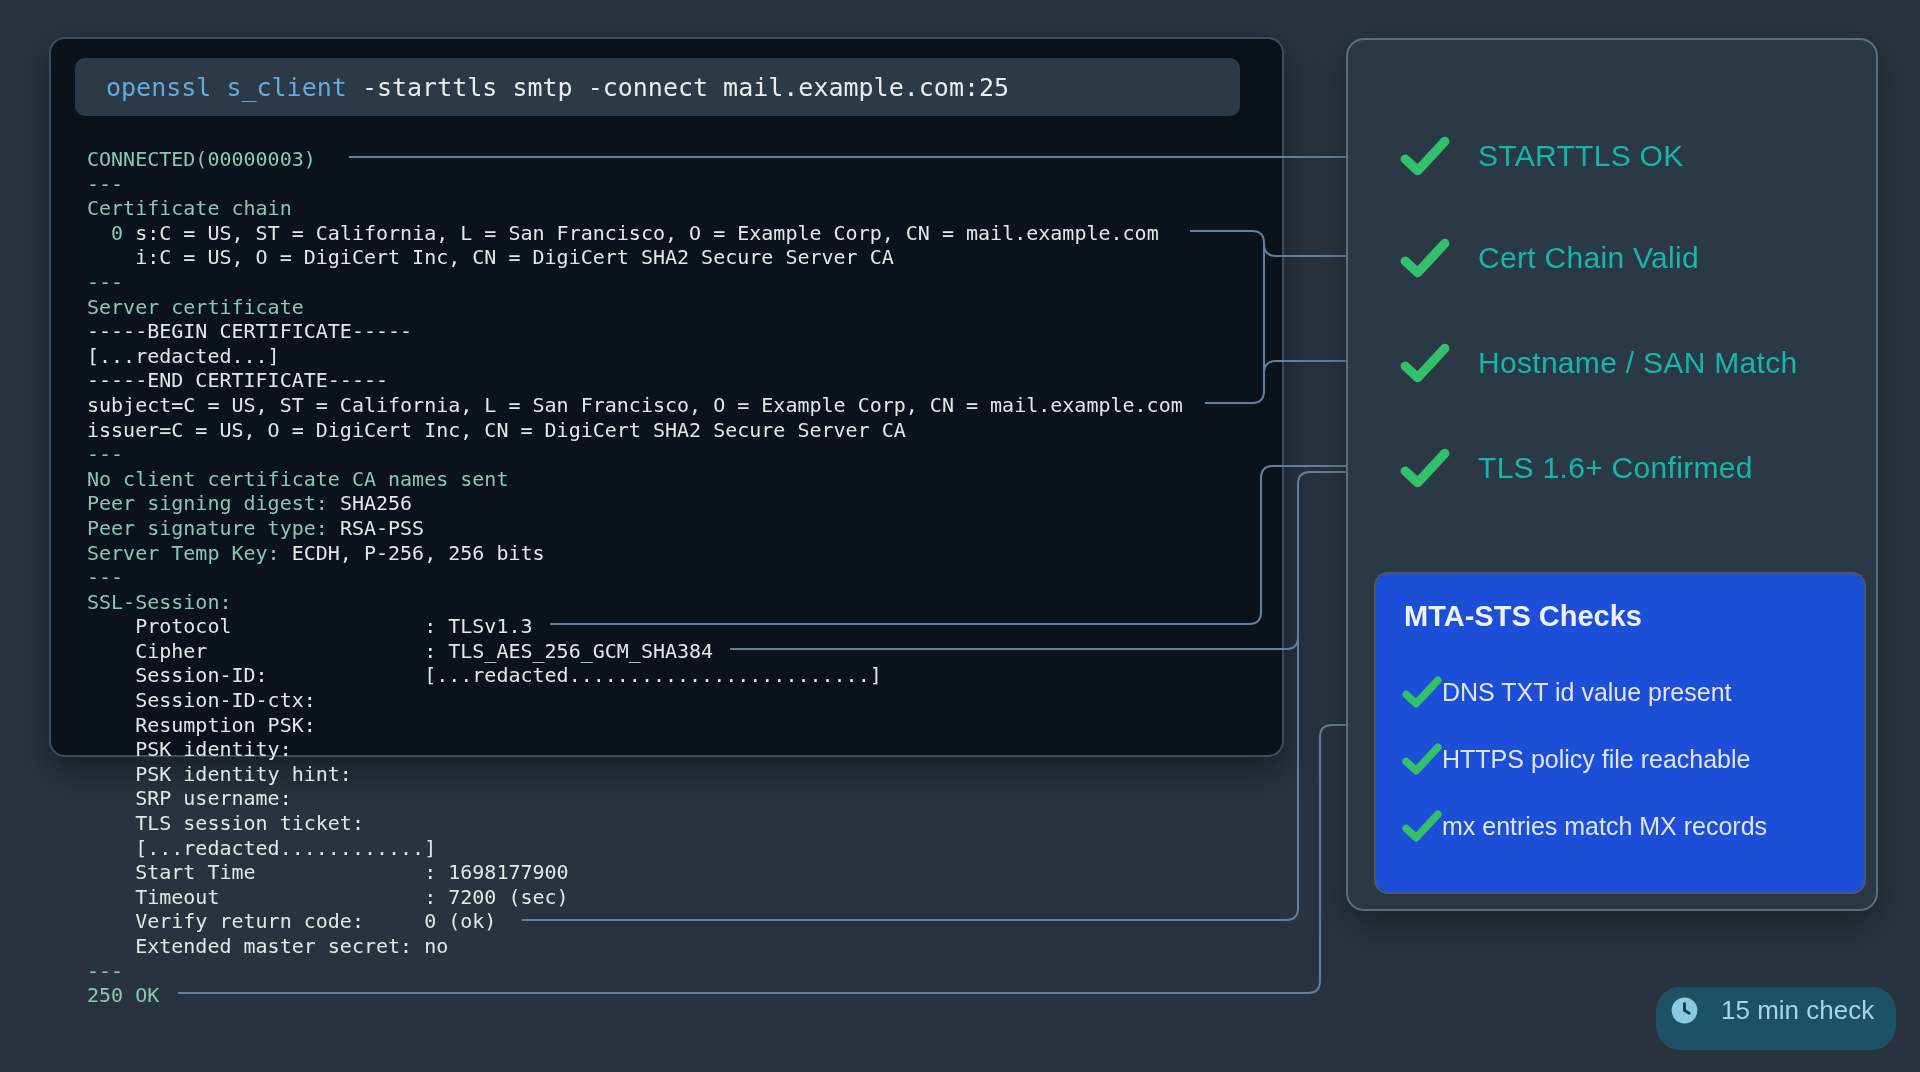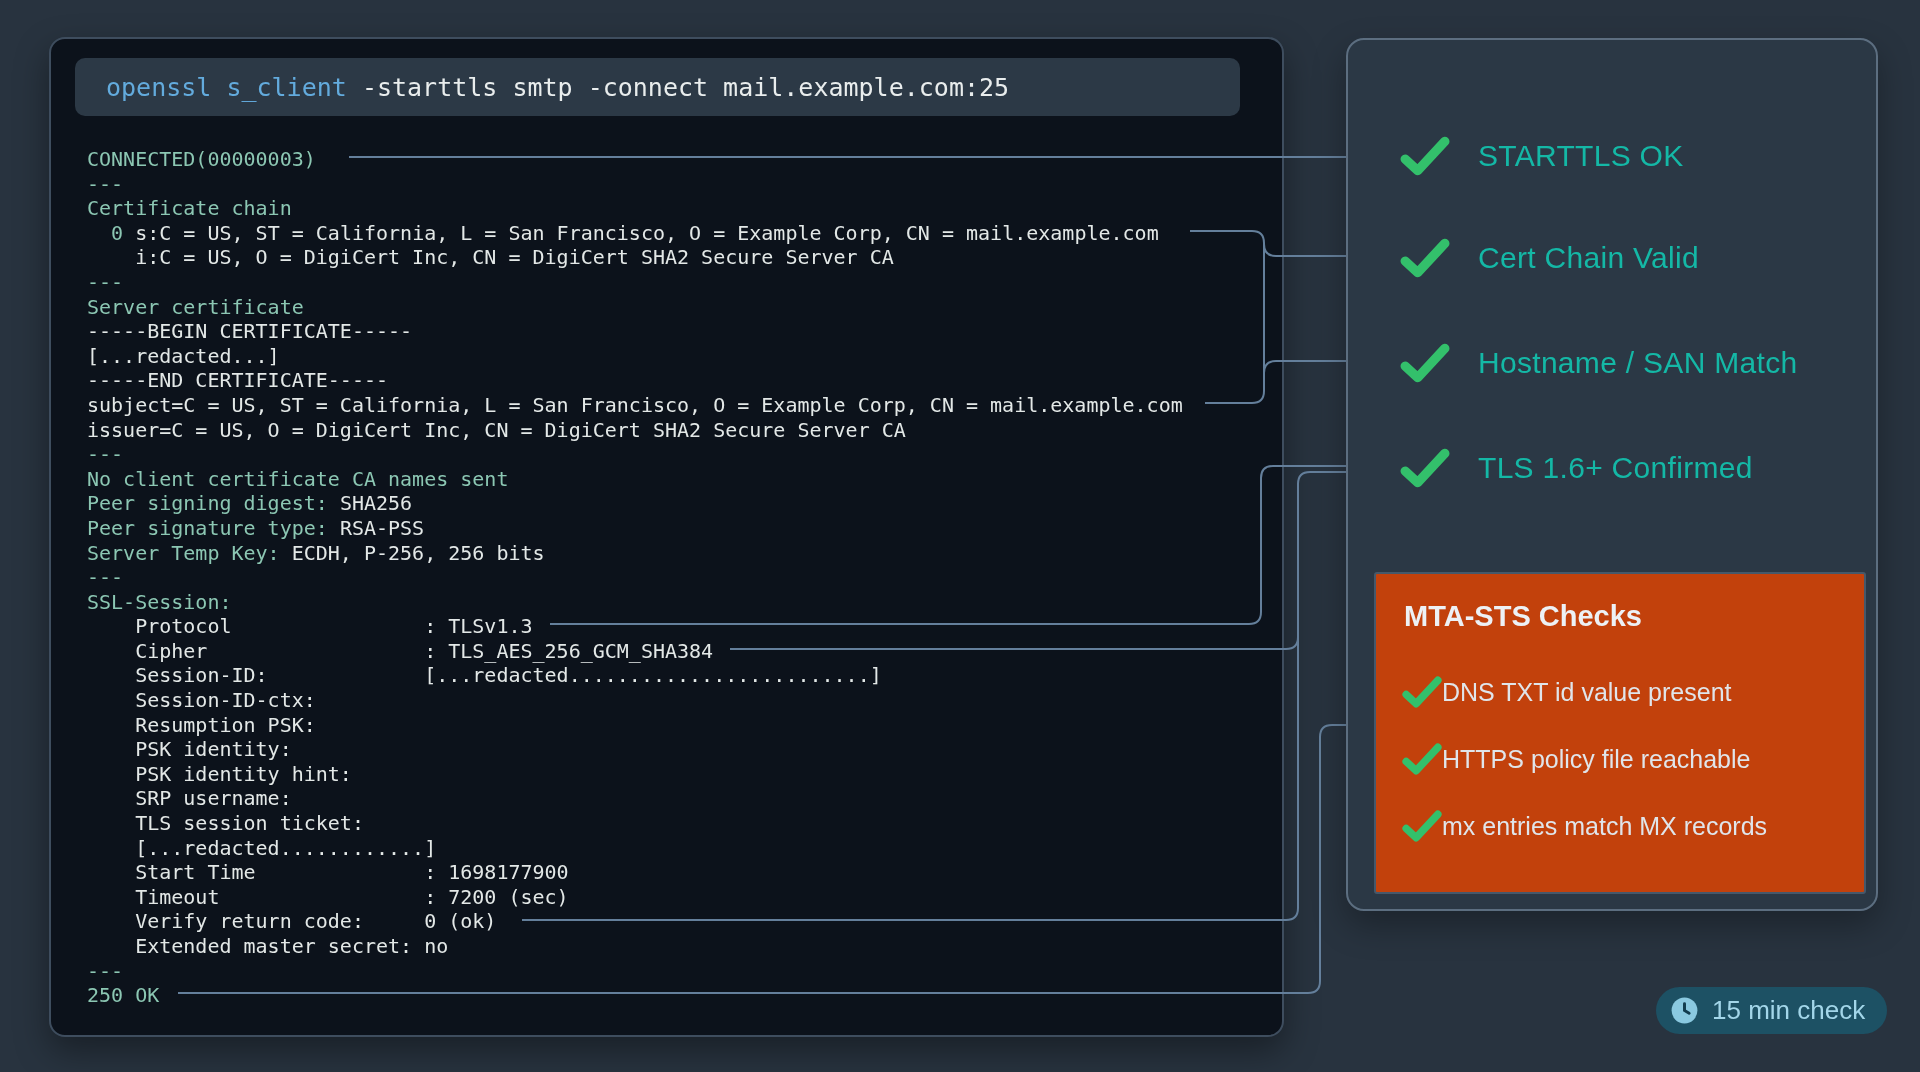--- a/index.html
+++ b/index.html
@@ -1,20 +1,20 @@
 <!DOCTYPE html>
 <html><head>
 <meta charset="utf-8">
 <style>
   html,body{margin:0;padding:0;background:#28333f;}
   #stage{position:relative;width:1920px;height:1072px;background:#28333f;overflow:hidden;
          font-family:"Liberation Sans",sans-serif;}
 
   
-  #terminal-panel{position:absolute;left:49px;top:37px;width:1235px;height:1000px;
+  #terminal-panel{position:absolute;left:49px;top:37px;width:1235px;height:720px;
     background:#0c121b;border:2px solid #3e4d5e;border-radius:16px;
     box-shadow:0 14px 34px rgba(0,0,0,.38);box-sizing:border-box;}
   #command-bar{position:absolute;left:24px;top:19px;width:1165px;height:58px;
     background:#2c3946;border-radius:10px;display:flex;align-items:center;
     padding-left:31px;box-sizing:border-box;}
   #command-bar pre{margin:0;font:25px/1 "DejaVu Sans Mono",monospace;}
   .cmd-hl{color:#63abdd;}
   .cmd-rest{color:#e9eded;}
   #terminal-output{position:absolute;left:36px;top:108px;margin:0;
     font:20px/24.6px "DejaVu Sans Mono",monospace;white-space:pre;}
@@ -25,28 +25,28 @@
   #connector-svg{position:absolute;left:0;top:0;pointer-events:none;}
 
   
   #right-panel{position:absolute;left:1346px;top:38px;width:532px;height:873px;
     background:#2b3845;border:2px solid #5c6e80;border-radius:18px;
     box-shadow:0 14px 34px rgba(0,0,0,.30);box-sizing:border-box;}
   .check-row{position:absolute;left:52px;height:48px;display:flex;align-items:center;gap:28px;}
   .check-row .label{font-size:30px;font-weight:500;color:#14b8a6;letter-spacing:.3px;white-space:nowrap;}
 
   #mta-panel{position:absolute;left:26px;top:532px;width:492px;height:322px;
-    background:#c2410c;border:2px solid #46586a;border-radius:3px;box-sizing:border-box;}
+    background:#1d4ed8;border:2px solid #46586a;border-radius:14px;box-sizing:border-box;}
   #mta-title{position:absolute;left:28px;top:26px;font-size:29px;font-weight:700;color:#edf1f5;white-space:nowrap;}
   .mta-row{position:absolute;left:26px;height:40px;display:flex;align-items:center;}
   .mta-row .label{font-size:25px;color:#e0e5ea;white-space:nowrap;}
 
   
-  #badge{position:absolute;left:1656px;top:987px;height:47px;padding:0 22px 0 13px;
-    background:#1d5164;border-radius:24px;display:flex;align-items:center;gap:12px;}
+  #badge{position:absolute;left:1656px;top:987px;height:47px;padding:0 22px 16px 13px;
+    background:#1d5164;border-radius:24px;display:flex;align-items:center;gap:21px;}
   #badge .label{font-size:26px;color:#a3d6e9;white-space:nowrap;}
 </style>
 </head>
 <body>
 
 <div id="stage">
 
   <div id="terminal-panel">
     <div id="command-bar">
       <pre><span class="cmd-hl">openssl s_client</span><span class="cmd-rest"> -starttls smtp -connect mail.example.com:25</span></pre>

